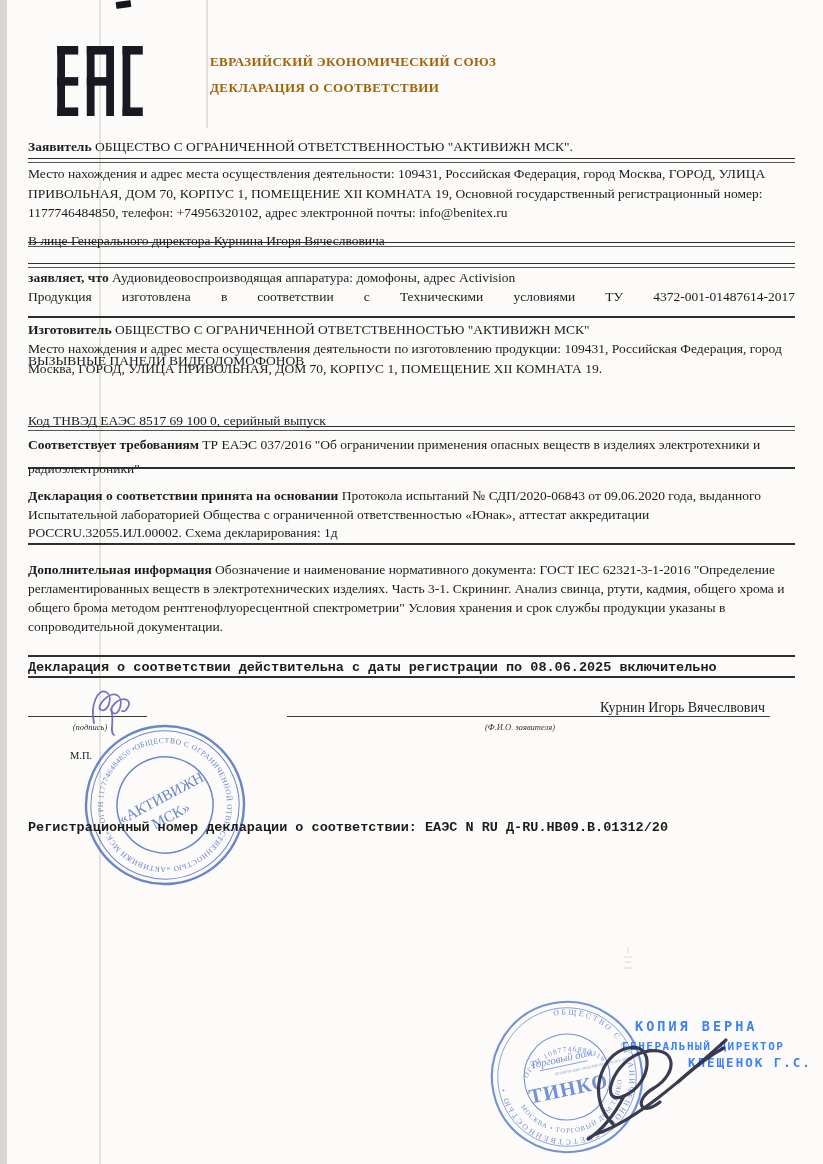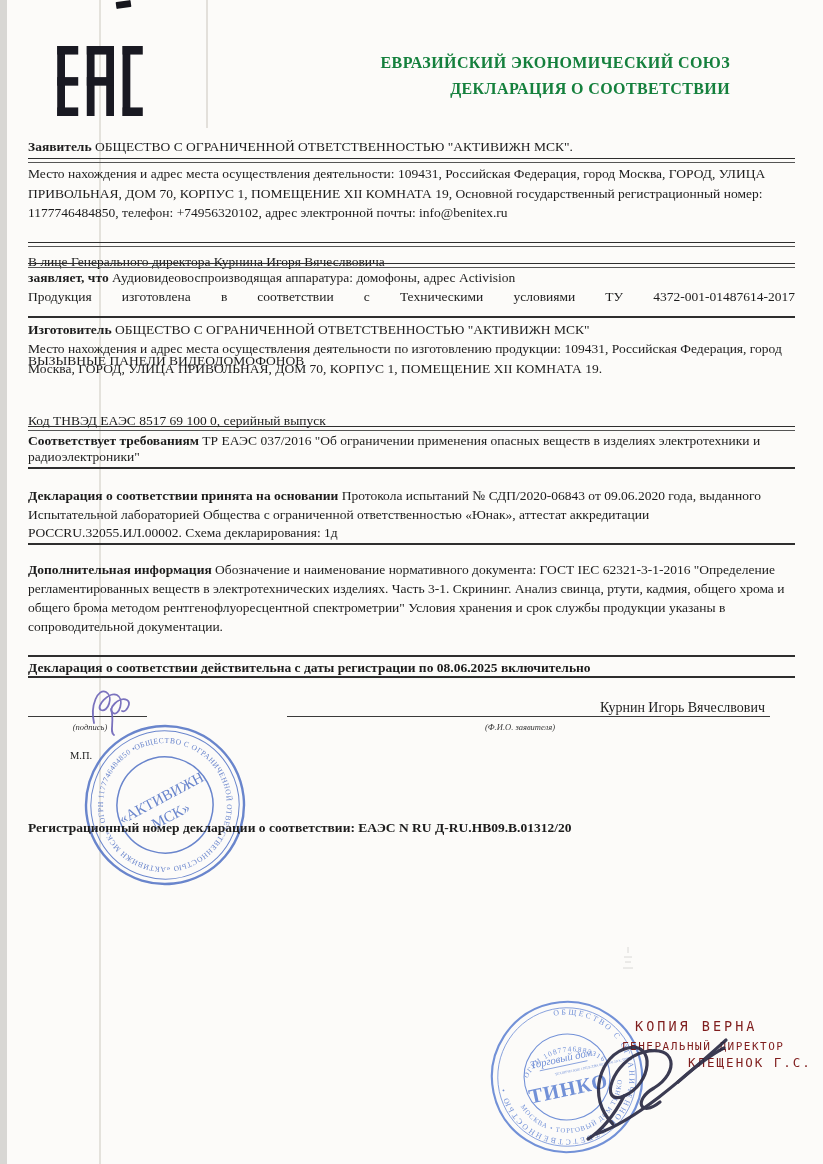--- a/index.html
+++ b/index.html
@@ -9,27 +9,27 @@
     font-family:"Liberation Serif", serif; color:#1c1c1c;
   }
   .abs { position:absolute; }
   .para { position:absolute; left:28px; width:767px; font-size:13.5px; line-height:19.5px; }
   .para b { font-weight:bold; }
   .oneline { white-space:nowrap; }
   .justify { text-align:justify; text-align-last:justify; }
   .rule { position:absolute; left:28px; width:767px; height:0; border-top:2px solid #2e2e2e; }
   .rule-double { position:absolute; left:28px; width:767px; height:3px;
                  border-top:1.6px solid #2e2e2e; border-bottom:1px solid #555; }
-  .title { position:absolute; left:210px; width:520px; text-align:right;
-           font-weight:bold; font-size:16px; letter-spacing:.4px; color:#15803d; }
-  .boldline { font-weight:bold; }
+  .title { position:absolute; left:210px; width:520px; text-align:left;
+           font-weight:bold; font-size:13px; letter-spacing:.4px; color:#a16207; }
+  .boldline { font-weight:bold;font-family:Liberation Mono, monospace; }
   .caption { position:absolute; font-size:8.5px; color:#333;font-style:italic; }
   .signline { position:absolute; height:0; border-top:1.6px solid #3a3a3a; }
   .copy-line { position:absolute; font-family:"DejaVu Sans Mono", monospace;
-               font-weight:normal; color:#7f1d1d; white-space:nowrap; }
+               font-weight:bold; color:#3b82f6; white-space:nowrap; }
   .edge-band { position:absolute; left:0; top:0; width:7px; height:1164px; background:#d8d7d4; }
   .fold1 { position:absolute; left:99px; top:0; width:2px; height:1164px; background:rgba(200,195,185,.45); }
   .fold2 { position:absolute; left:206px; top:0; width:2px; height:128px; background:rgba(202,198,190,.5); }
   .topmark { position:absolute; left:116px; top:1px; width:15px; height:7px;
              background:#15151c; transform:rotate(-8deg); border-radius:1px; }
   .stamp { position:absolute; }
   svg text { font-family:"Liberation Serif", serif; }
 </style>
 </head>
 <body>
@@ -61,35 +61,35 @@
 
   <div class="title" style="top:54px;">ЕВРАЗИЙСКИЙ ЭКОНОМИЧЕСКИЙ СОЮЗ</div>
   <div class="title" style="top:80px;">ДЕКЛАРАЦИЯ О СООТВЕТСТВИИ</div>
 
   <div class="para oneline" style="top:137px;"><b>Заявитель</b> <span>ОБЩЕСТВО С ОГРАНИЧЕННОЙ ОТВЕТСТВЕННОСТЬЮ "АКТИВИЖН МСК".</span></div>
   <div class="rule-double" style="top:158px;"></div>
 
   <div class="para" style="top:164px;">Место нахождения и адрес места осуществления деятельности: 109431, Российская Федерация, город Москва, ГОРОД, УЛИЦА ПРИВОЛЬНАЯ, ДОМ 70, КОРПУС 1, ПОМЕЩЕНИЕ XII КОМНАТА 19, Основной государственный регистрационный номер: 1177746484850, телефон: +74956320102, адрес электронной почты: info@benitex.ru</div>
   <div class="rule-double" style="top:242px;"></div>
 
-  <div class="para oneline" style="top:252px;">В лице Генерального директора Курнина Игоря Вячеслвовича</div>
+  <div class="para oneline" style="top:231px;">В лице Генерального директора Курнина Игоря Вячеслвовича</div>
   <div class="rule-double" style="top:263px;"></div>
 
   <div class="para oneline" style="top:268px;"><b>заявляет, что</b> <span>Аудиовидеовоспроизводящая аппаратура: домофоны, адрес Activision</span></div>
   <div class="para justify" style="top:287px;">Продукция изготовлена в соответствии с Техническими условиями ТУ 4372-001-01487614-2017</div>
   <div class="para oneline" style="top:323px;margin-top:28px;">ВЫЗЫВНЫЕ ПАНЕЛИ ВИДЕОДОМОФОНОВ</div>
   <div class="rule" style="top:316px;"></div>
 
   <div class="para oneline" style="top:320px;"><b>Изготовитель</b> <span>ОБЩЕСТВО С ОГРАНИЧЕННОЙ ОТВЕТСТВЕННОСТЬЮ "АКТИВИЖН МСК"</span></div>
   <div class="para" style="top:339px; line-height:19.8px;">Место нахождения и адрес места осуществления деятельности по изготовлению продукции: 109431, Российская Федерация, город Москва, ГОРОД, УЛИЦА ПРИВОЛЬНАЯ, ДОМ 70, КОРПУС 1, ПОМЕЩЕНИЕ XII КОМНАТА 19.</div>
 
   <div class="para oneline" style="top:411px;">Код ТНВЭД ЕАЭС 8517 69 100 0, серийный выпуск</div>
   <div class="rule-double" style="top:426px;"></div>
 
-  <div class="para" style="top:433px; line-height:16px;"><b>Соответствует требованиям</b> <span>ТР ЕАЭС 037/2016 "Об ограничении применения опасных веществ в изделиях электротехники и радиоэлектроники"</span></div>
+  <div class="para" style="top:433px; line-height:24px;"><b>Соответствует требованиям</b> <span>ТР ЕАЭС 037/2016 "Об ограничении применения опасных веществ в изделиях электротехники и радиоэлектроники"</span></div>
   <div class="rule" style="top:467px;"></div>
 
   <div class="para" style="top:487px; line-height:18.7px;"><b>Декларация о соответствии принята на основании</b> <span>Протокола испытаний № СДП/2020-06843 от 09.06.2020 года, выданного Испытательной лабораторией Общества с ограниченной ответственностью «Юнак», аттестат аккредитации POCCRU.32055.ИЛ.00002. Схема декларирования: 1д</span></div>
   <div class="rule" style="top:543px;"></div>
 
   <div class="para" style="top:560px; line-height:19px;"><b>Дополнительная информация</b> <span>Обозначение и наименование нормативного документа: ГОСТ IEC 62321-3-1-2016 "Определение регламентированных веществ в электротехнических изделиях. Часть 3-1. Скрининг. Анализ свинца, ртути, кадмия, общего хрома и общего брома методом рентгенофлуоресцентной спектрометрии" Условия хранения и срок службы продукции указаны в сопроводительной документации.</span></div>
   <div class="rule" style="top:655px;"></div>
 
   <div class="para oneline boldline" style="top:658px;">Декларация о соответствии действительна с даты регистрации по 08.06.2025 включительно</div>
   <div class="rule" style="top:676px;"></div>

